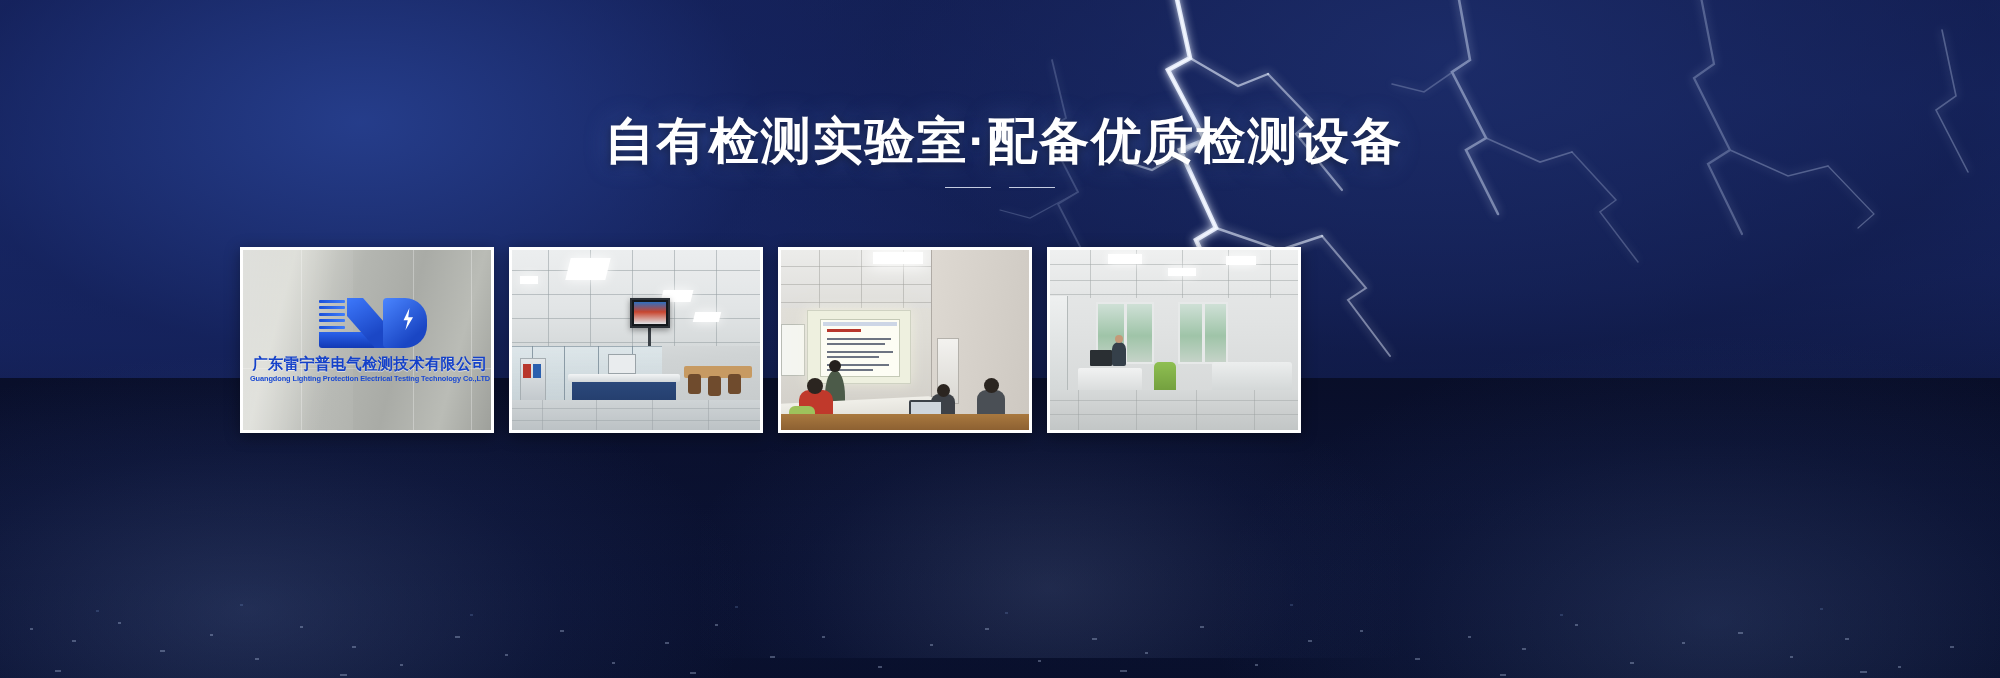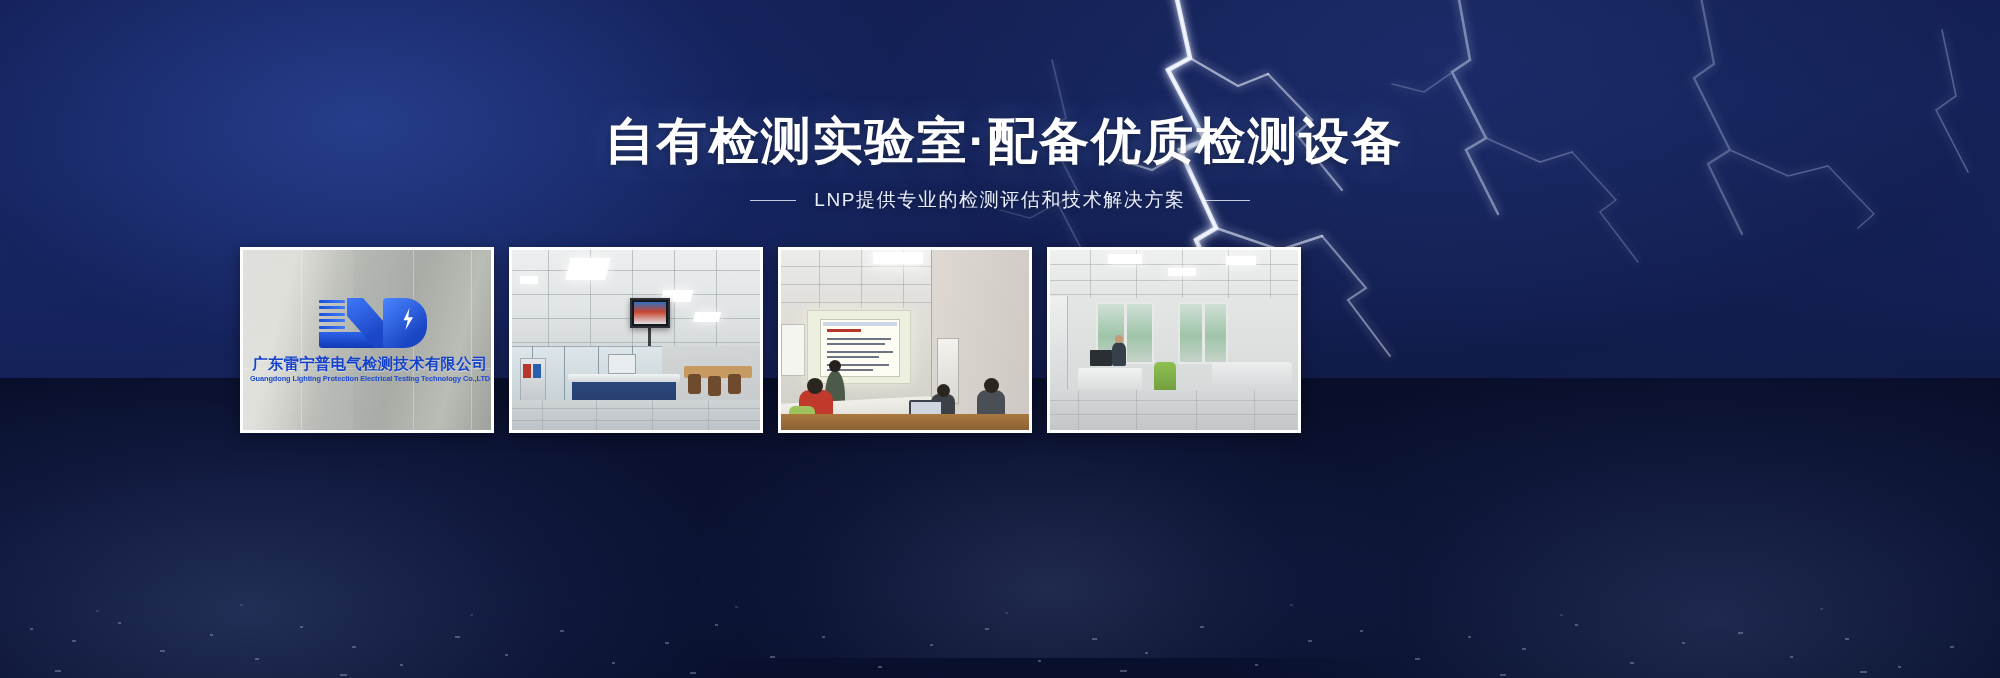--- a/index.html
+++ b/index.html
@@ -454,21 +454,20 @@
     <g filter="url(#bglow)" fill="none" stroke="#cfe0ff" stroke-linecap="round" opacity="0.22">
       <path d="M1052 60 L1066 118 L1046 130 L1078 192 L1058 204 L1088 262" stroke-width="1.8"></path>
       <path d="M1078 192 L1030 218 L1000 210" stroke-width="1.2"></path>
     </g>
   </svg>
 
   <div class="headline-wrap">
     <h1 class="headline">自有检测实验室·配备优质检测设备</h1>
     <div class="sub-row">
       <span class="sub-dash"></span>
-      <span class="subtitle">LNP提供专业的检测评估和技术解决方案</span>
       <span class="sub-dash"></span>
     </div>
   </div>
 
   <div class="cards">
 
     <div class="card c1">
       <div class="photo p1">
         <span class="sheen"></span>
         <span class="seam s1"></span>

